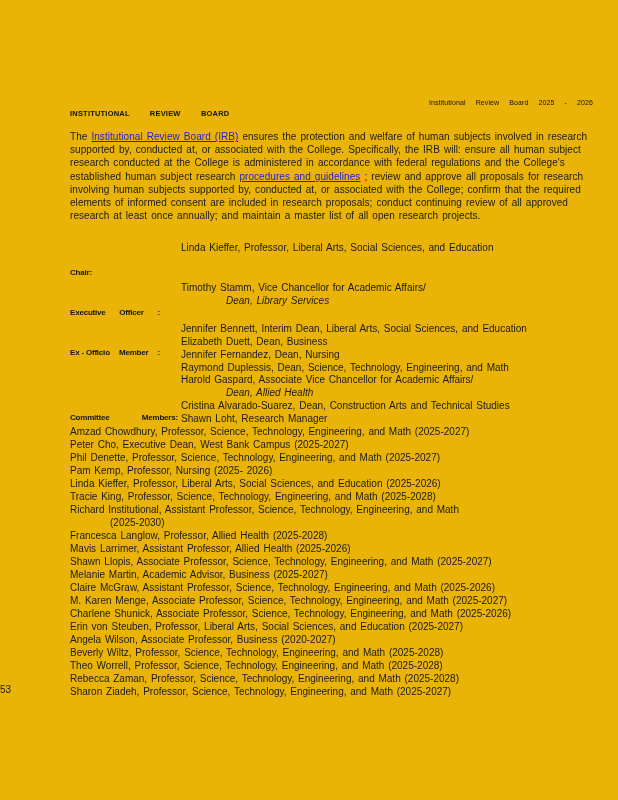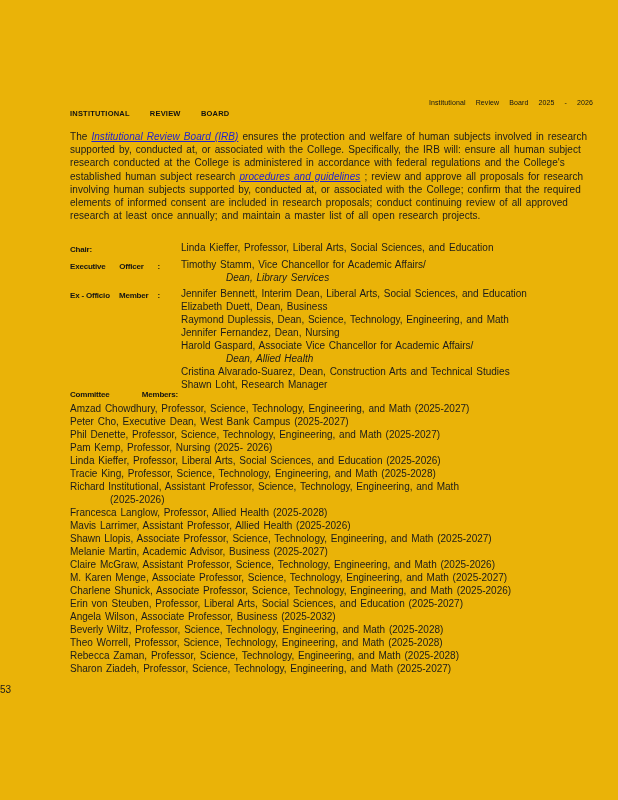--- a/index.html
+++ b/index.html
@@ -16,31 +16,31 @@
   }
   .heading {
     position:absolute; top:109px; left:70px; margin:0;
     font-size:7.5px; font-weight:bold; word-spacing:18px; letter-spacing:0.2px;
     color:#111;
   }
   .intro {
     position:absolute; top:130px; left:70px; width:524px; margin:0;
     font-size:10px; line-height:13.2px; word-spacing:1.2px; letter-spacing:0.05px;
   }
-  a.doc-link { color:var(--link-color); text-decoration:underline; cursor:pointer;font-style:italic; }
+  a.doc-link { color:var(--link-color); text-decoration:underline; cursor:pointer; }
   .roles {
     position:absolute; top:242px; left:70px; width:524px;
     font-size:10px; line-height:12.9px;
   }
   .role-row { display:flex; align-items:flex-start; margin-bottom:3px; }
   .role-label {
     flex:0 0 111px; width:111px; font-weight:bold; font-size:8px;
     letter-spacing:-0.2px; padding-top:1.5px; color:#141414;
   }
-  .label-spread { display:flex; justify-content:space-between; width:90px; }
+  .label-spread { display:flex; justify-content:space-between; width:90px;margin-top:23px; }
   .label-spread.wide { width:108px; }
   .role-value { flex:1; word-spacing:1px; }
   .role-value .vline.indent { padding-left:45px;font-style:italic; }
   .committee {
     position:absolute; top:388px; left:70px; width:524px;
     font-size:10px; line-height:13px;
   }
   .committee-label {
     font-weight:bold; font-size:8px; letter-spacing:-0.2px; color:#141414;
   }
@@ -100,22 +100,22 @@
 
         <span>Ex - Officio</span>
             <span>Member</span>
             <span>:</span>
           </div>
       </div>
       <div class="role-value">
 
       <div class="vline">Jennifer Bennett, Interim Dean, Liberal Arts, Social Sciences, and Education</div>
           <div class="vline">Elizabeth Duett, Dean, Business</div>
+          <div class="vline">Jennifer Fernandez, Dean, Nursing</div>
           <div class="vline">Raymond Duplessis, Dean, Science, Technology, Engineering, and Math</div>
-          <div class="vline">Jennifer Fernandez, Dean, Nursing</div>
           <div class="vline">Harold Gaspard, Associate Vice Chancellor for Academic Affairs/</div>
           <div class="vline indent">Dean, Allied Health</div>
           <div class="vline">Cristina Alvarado-Suarez, Dean, Construction Arts and Technical Studies</div>
           <div class="vline">Shawn Loht, Research Manager</div>
         </div>
     </div>
 
   </div>
 
   <div class="committee">
@@ -128,30 +128,30 @@
     </div>
     <div class="member-list">
 
     <div class="member-line">Amzad Chowdhury, Professor, Science, Technology, Engineering, and Math (2025-2027)</div>
         <div class="member-line">Peter Cho, Executive Dean, West Bank Campus (2025-2027)</div>
         <div class="member-line">Phil Denette, Professor, Science, Technology, Engineering, and Math (2025-2027)</div>
         <div class="member-line">Pam Kemp, Professor, Nursing (2025- 2026)</div>
         <div class="member-line">Linda Kieffer, Professor, Liberal Arts, Social Sciences, and Education (2025-2026)</div>
         <div class="member-line">Tracie King, Professor, Science, Technology, Engineering, and Math (2025-2028)</div>
         <div class="member-line">Richard Institutional, Assistant Professor, Science, Technology, Engineering, and Math</div>
-        <div class="member-line indent">(2025-2026)</div>
+        <div class="member-line indent">(2025-2030)</div>
         <div class="member-line">Francesca Langlow, Professor, Allied Health (2025-2028)</div>
         <div class="member-line">Mavis Larrimer, Assistant Professor, Allied Health (2025-2026)</div>
         <div class="member-line">Shawn Llopis, Associate Professor, Science, Technology, Engineering, and Math (2025-2027)</div>
         <div class="member-line">Melanie Martin, Academic Advisor, Business (2025-2027)</div>
         <div class="member-line">Claire McGraw, Assistant Professor, Science, Technology, Engineering, and Math (2025-2026)</div>
         <div class="member-line">M. Karen Menge, Associate Professor, Science, Technology, Engineering, and Math (2025-2027)</div>
         <div class="member-line">Charlene Shunick, Associate Professor, Science, Technology, Engineering, and Math (2025-2026)</div>
         <div class="member-line">Erin von Steuben, Professor, Liberal Arts, Social Sciences, and Education (2025-2027)</div>
-        <div class="member-line">Angela Wilson, Associate Professor, Business (2025-2032)</div>
+        <div class="member-line">Angela Wilson, Associate Professor, Business (2020-2027)</div>
         <div class="member-line">Beverly Wiltz, Professor, Science, Technology, Engineering, and Math (2025-2028)</div>
         <div class="member-line">Theo Worrell, Professor, Science, Technology, Engineering, and Math (2025-2028)</div>
         <div class="member-line">Rebecca Zaman, Professor, Science, Technology, Engineering, and Math (2025-2028)</div>
         <div class="member-line">Sharon Ziadeh, Professor, Science, Technology, Engineering, and Math (2025-2027)</div>
       </div>
   </div>
 
   <div class="footer">53</div>
 
 </div>

